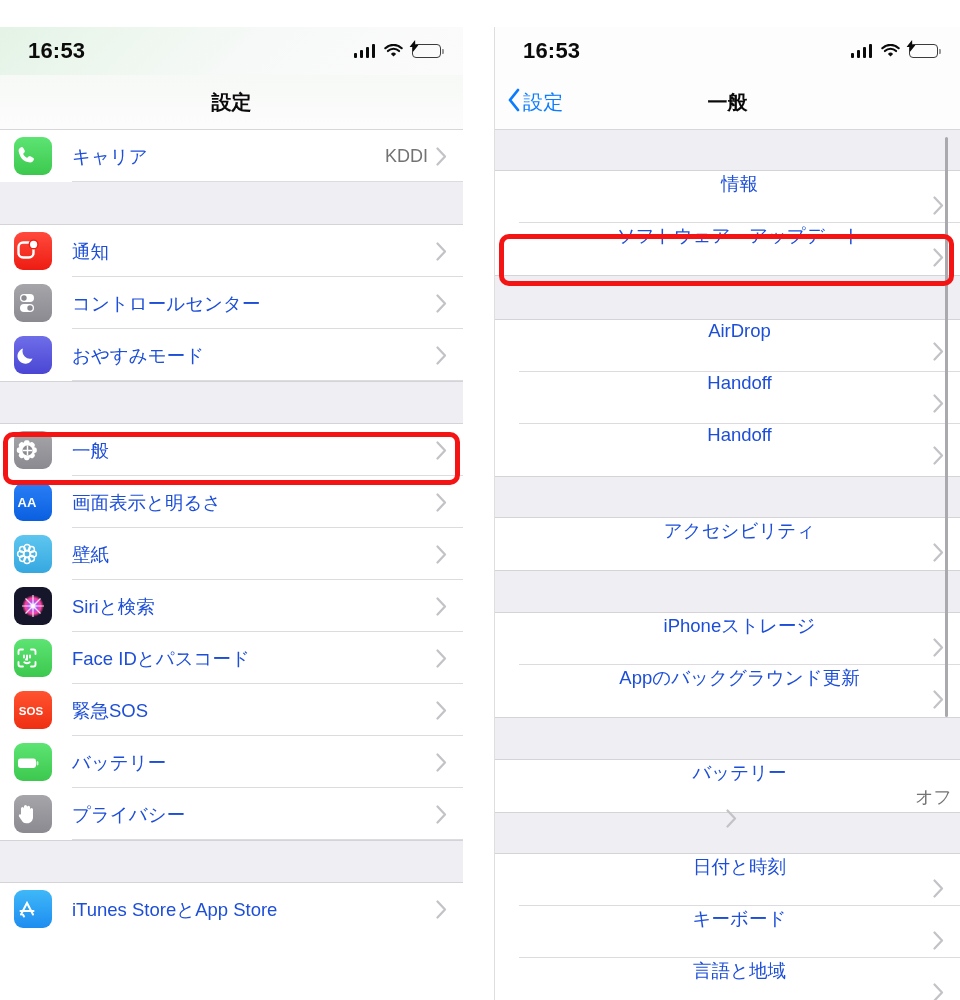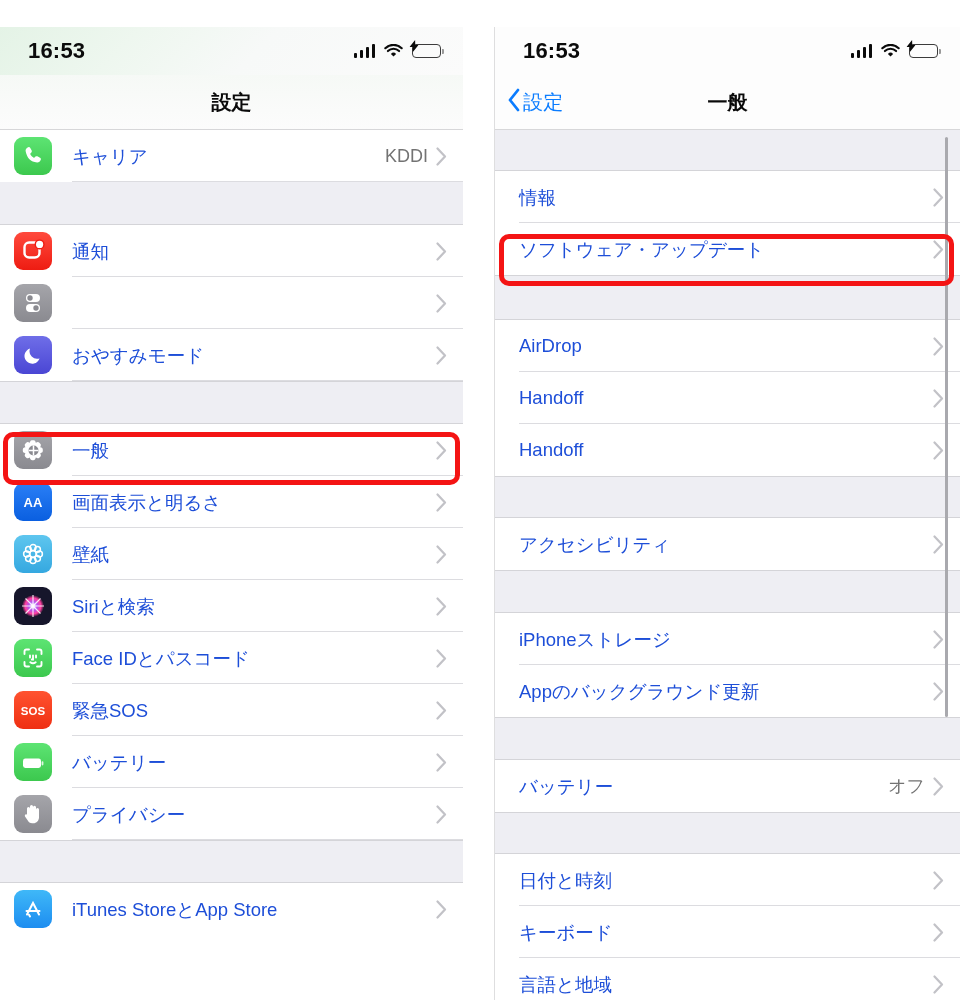--- a/index.html
+++ b/index.html
@@ -105,27 +105,27 @@
     position: relative;
     display: flex; align-items: center;
     height: 52px;
     background: #ffffff;
     padding-left: 14px;
   }
   .row .sep {
     position: absolute; left: 72px; right: 0; bottom: 0;
     height: 1px; background: #dcdce0;
   }
-  .row.plain { padding-left: 24px; }
+  .row.plain { padding-left: 24px; flex-direction: column; }
   .row.plain .sep { left: 24px; }
 
   .app-icon {
     width: 38px; height: 38px; border-radius: 9px;
     flex: 0 0 auto;
-    display: flex; align-items: center; justify-content: center;
+    display: flex; align-items: center; 
     overflow: hidden;
     position: relative;
   }
   .row-label {
     margin-left: 20px;
     font-size: 18.5px; color: #1d4ed8;
     white-space: nowrap;
   }
   .row.plain .row-label { margin-left: 0; }
   .row-value {
@@ -246,20 +246,21 @@
 
       <div class="row">
         <span class="app-icon" style="background:linear-gradient(180deg,#a5a5aa,#8a8a90)">
           <svg width="26" height="26" viewBox="0 0 26 26">
             <rect x="6" y="4" width="14" height="8" rx="4" fill="#fff"></rect>
               <circle cx="10" cy="8" r="2.7" fill="#8a8a90"></circle>
             <rect x="6" y="14" width="14" height="8" rx="4" fill="#fff"></rect>
               <circle cx="16" cy="18" r="2.7" fill="#8a8a90"></circle>
           </svg>
         </span>
+        <span class="row-label">コントロールセンター</span>
         <span class="chev">
           <svg width="11" height="19" viewBox="0 0 11 19">
               <path d="M1.5 1.5 9 9.5 1.5 17.5" stroke="#c2c2c7" stroke-width="2.2" fill="none" stroke-linecap="round" stroke-linejoin="round"></path>
             </svg>
         </span>
         <span class="sep"></span>
       </div>
 
       <div class="row">
         <span class="app-icon" style="background:linear-gradient(180deg,#6f6ee8,#4a46d4)">

